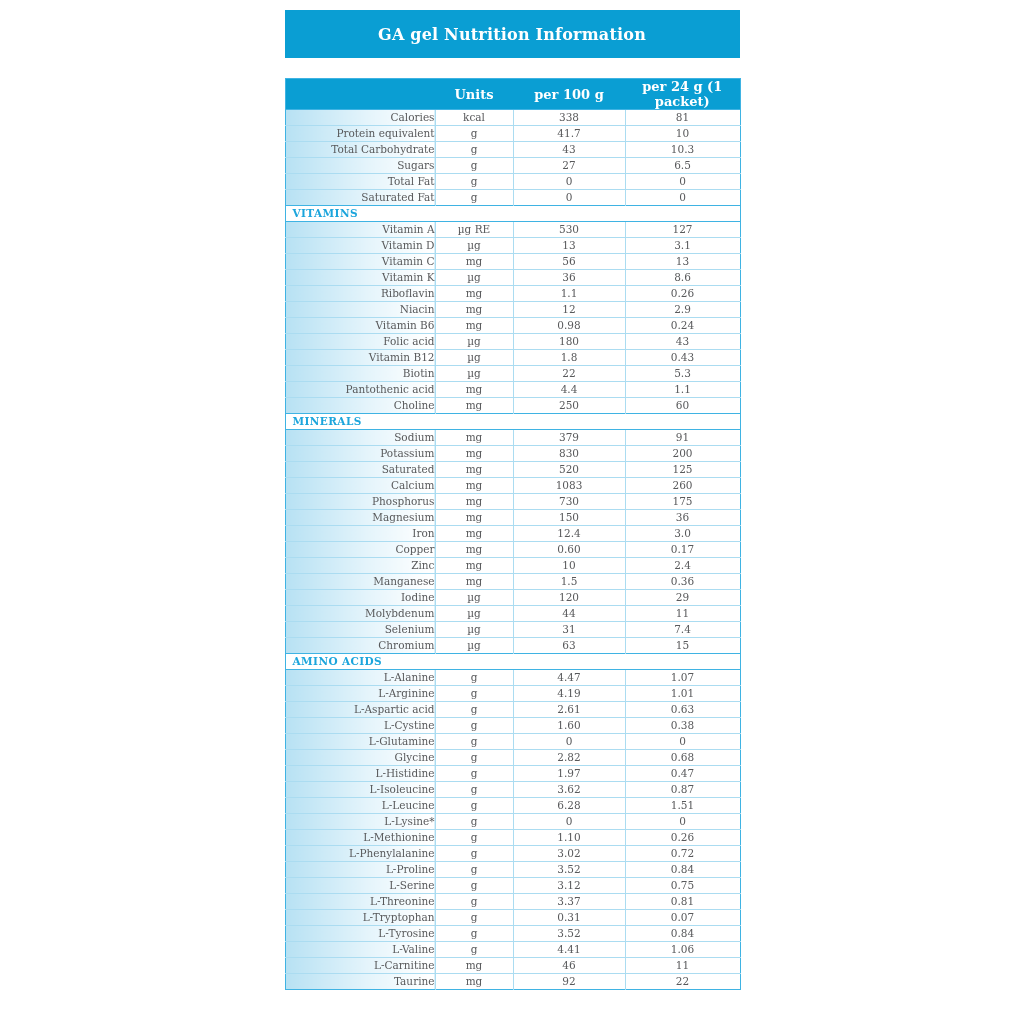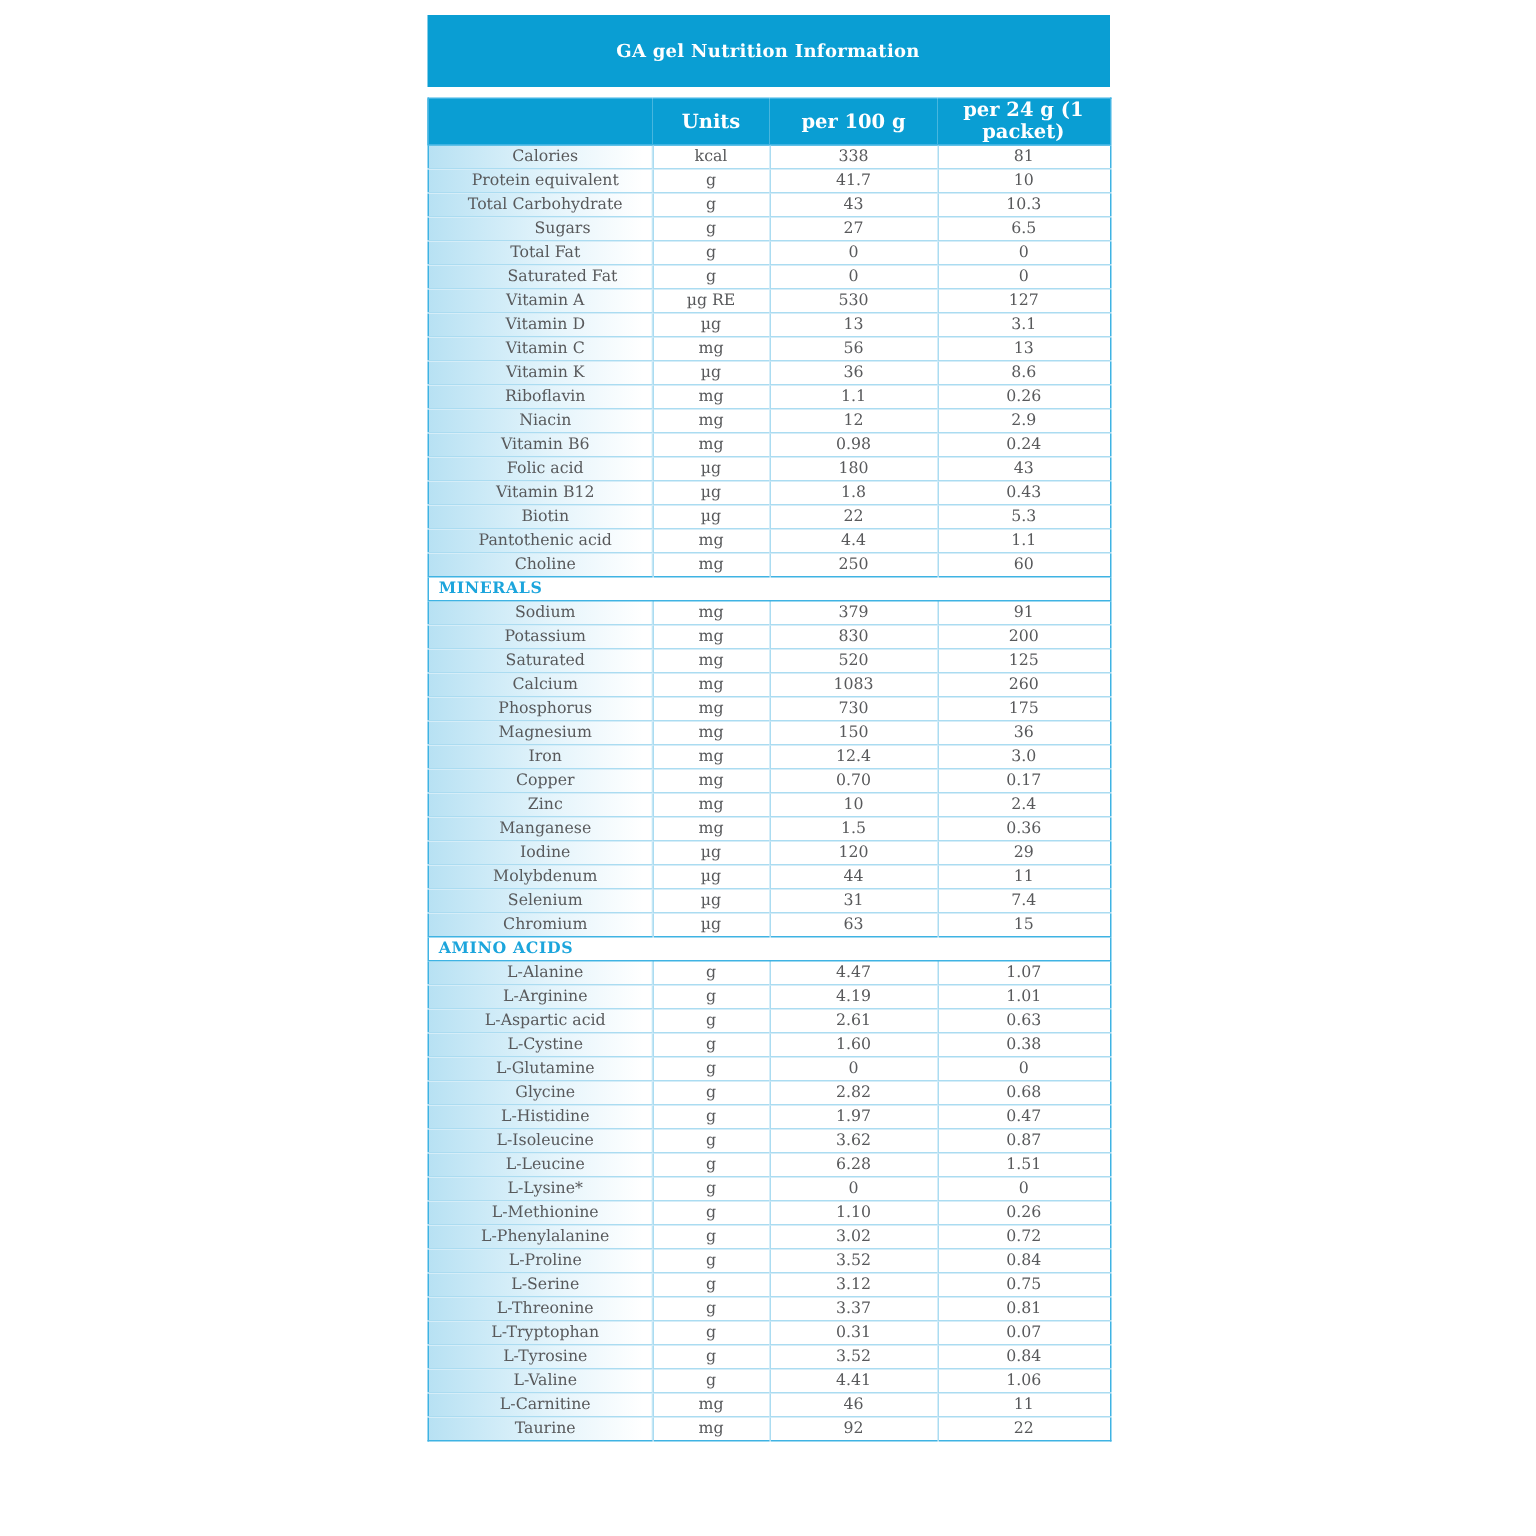--- a/index.html
+++ b/index.html
@@ -15,40 +15,40 @@
   html,body{margin:0;padding:0;}
   body{
     width:1024px;height:1024px;background:#ffffff;
     font-family:"DejaVu Serif","Liberation Serif",serif;
     color:var(--row-text);
   }
   .page{width:455px;margin:0 auto;padding-top:10px;}
   .banner{
     height:48px;background:var(--header-bg);color:var(--header-text);
     display:flex;align-items:center;justify-content:center;
-    font-size:12px;font-weight:bold;letter-spacing:.2px;
-    margin-bottom:7px;
+    font-size:16px;font-weight:bold;letter-spacing:.2px;
+    margin-bottom:20px;
   }
   table.nutrition{
     width:455px;border-collapse:collapse;table-layout:fixed;
     font-size:10.5px;color:var(--row-text);
     border:1.5px solid var(--strong-line);
   }
   thead th{
     background:var(--header-bg);color:var(--header-text);
     font-weight:bold;font-size:13px;height:14px;padding:0;
     text-align:center;border-bottom:1.5px solid var(--strong-line);
   }
   tbody td{
     height:15.37px;padding:0;line-height:15px;
     border-top:1px solid var(--grid-line);
     white-space:nowrap;overflow:hidden;
   }
   td.label{
-    text-align:center;padding-left:7px;
+    text-align:right;padding-left:7px;
     background:linear-gradient(90deg,var(--row-gradient-start) 0%, #e4f4fb 55%, #ffffff 96%);
   }
   td.label.indent{padding-left:30px;margin-left:36px;}
   td.unit,td.val{text-align:center;border-left:1px solid var(--grid-line);background:#ffffff;}
   tr.section-tr td{
     background:#ffffff;color:var(--section-text);
     font-weight:bold;text-align:left;padding-left:7px;letter-spacing:.4px;
     border-top:1.5px solid var(--strong-line);
     border-bottom:1.5px solid var(--strong-line);
   }
@@ -103,20 +103,23 @@
           <td class="unit">g</td>
           <td class="val">0</td>
           <td class="val">0</td>
         </tr>
         <tr>
           <td class="label indent">Saturated Fat</td>
           <td class="unit">g</td>
           <td class="val">0</td>
           <td class="val">0</td>
         </tr>
+        <tr class="section-tr">
+          <td colspan="4">VITAMINS</td>
+        </tr>
         <tr>
           <td class="label">Vitamin A</td>
           <td class="unit">µg RE</td>
           <td class="val">530</td>
           <td class="val">127</td>
         </tr>
         <tr>
           <td class="label">Vitamin D</td>
           <td class="unit">µg</td>
           <td class="val">13</td>
@@ -223,21 +226,21 @@
         </tr>
         <tr>
           <td class="label">Iron</td>
           <td class="unit">mg</td>
           <td class="val">12.4</td>
           <td class="val">3.0</td>
         </tr>
         <tr>
           <td class="label">Copper</td>
           <td class="unit">mg</td>
-          <td class="val">0.70</td>
+          <td class="val">0.60</td>
           <td class="val">0.17</td>
         </tr>
         <tr>
           <td class="label">Zinc</td>
           <td class="unit">mg</td>
           <td class="val">10</td>
           <td class="val">2.4</td>
         </tr>
         <tr>
           <td class="label">Manganese</td>

